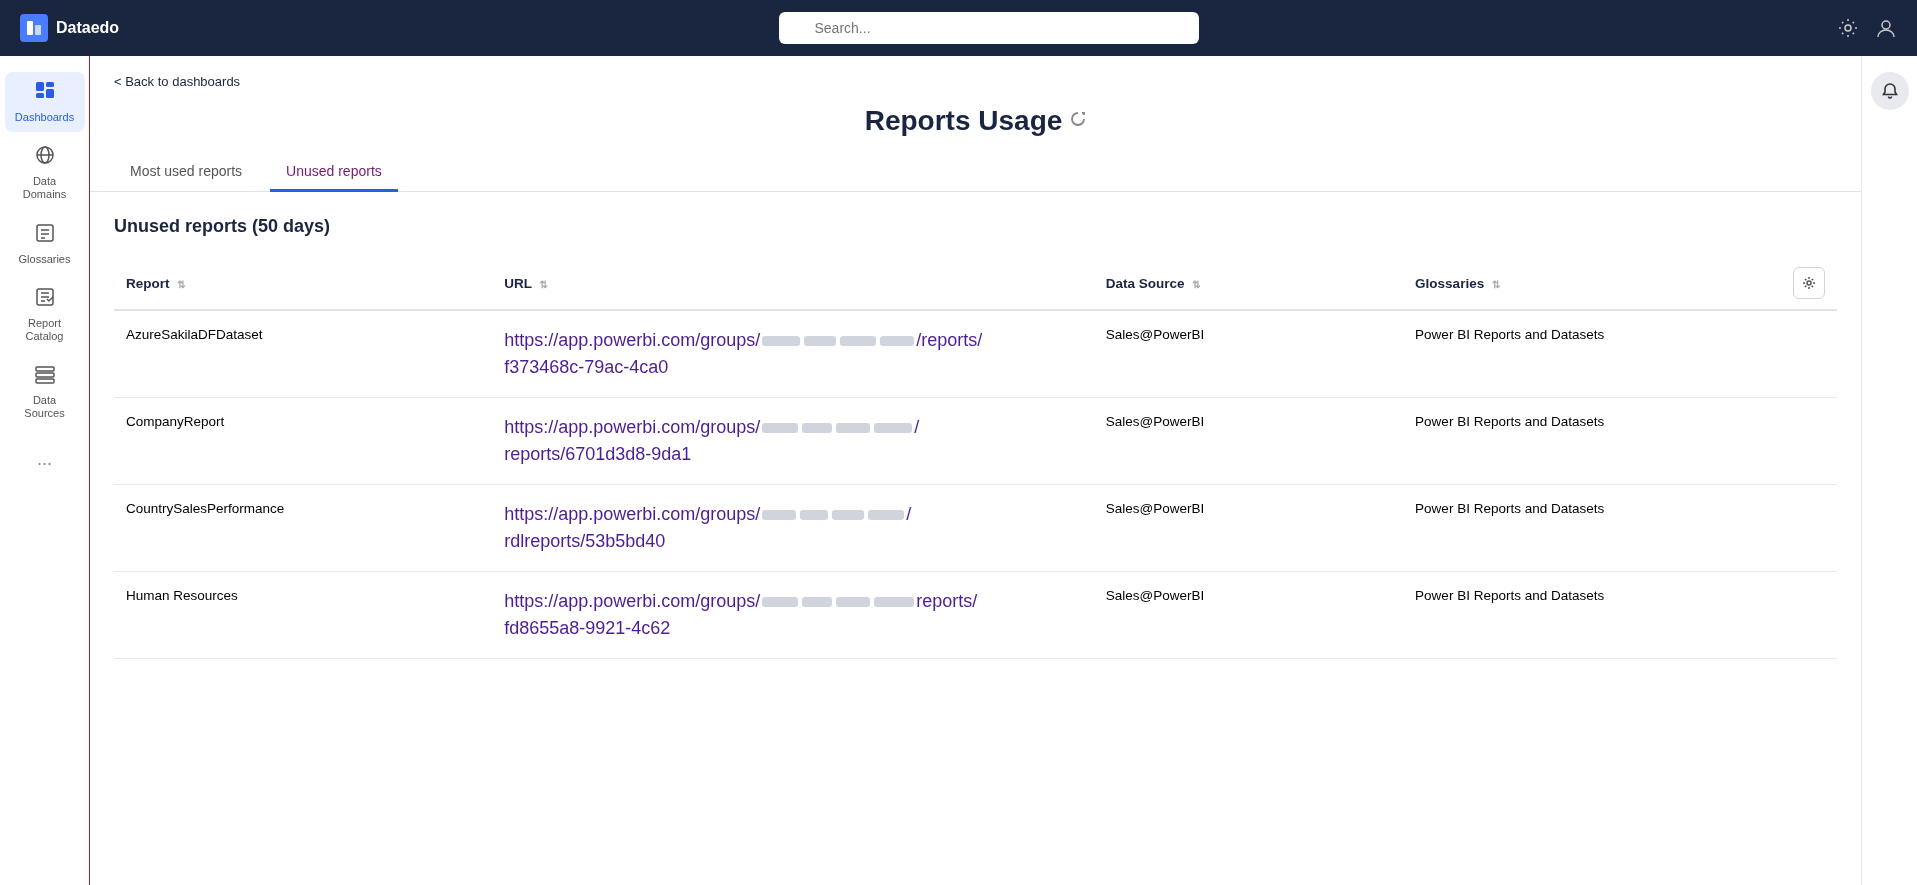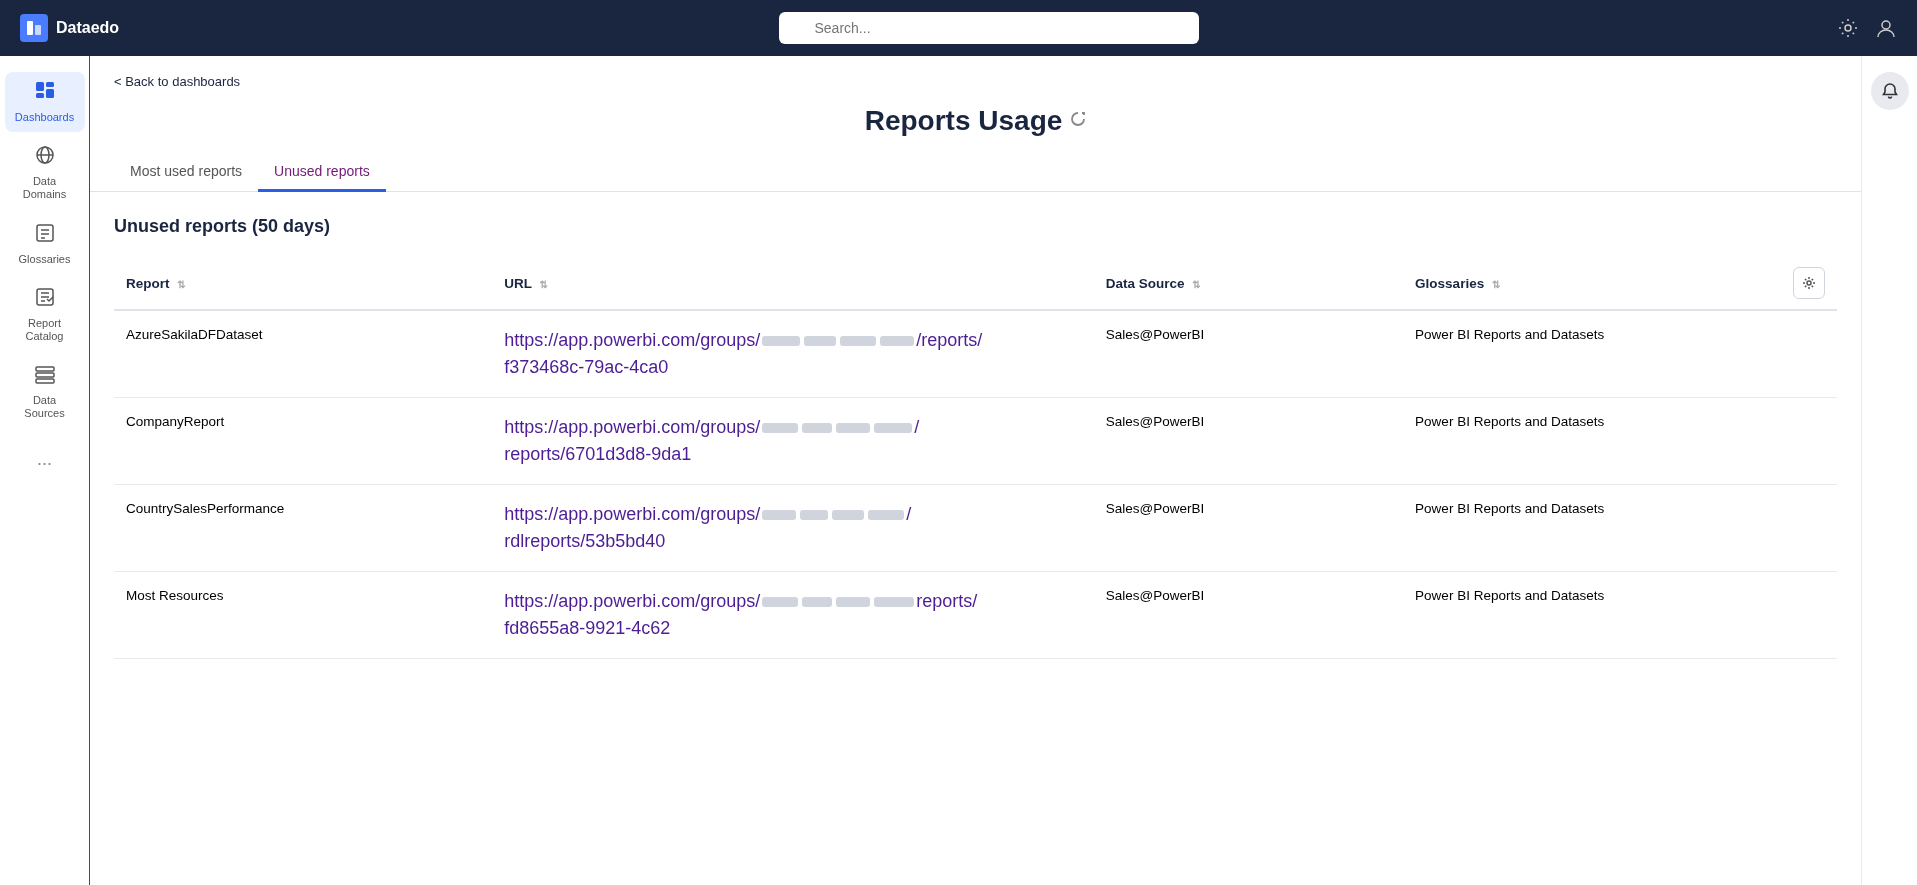--- a/index.html
+++ b/index.html
@@ -156,21 +156,21 @@
     }
     .refresh-icon {
       color: #888;
       cursor: pointer;
       font-size: 16px;
     }
 
     
     .tabs {
       display: flex;
-      gap: 0;
+      gap: 12px;
       border-bottom: 1px solid #e0e3ea;
       padding: 0 24px;
     }
     .tab {
       padding: 10px 16px;
       font-size: 14px;
       color: #555;
       cursor: pointer;
       border-bottom: 3px solid transparent;
       margin-bottom: -1px;
@@ -473,21 +473,21 @@
               <td class="col-report">CountrySalesPerformance</td>
               <td class="col-url url-cell">
                 <span>https://app.powerbi.com/groups/</span><span class="url-redacted" style="width:34px"></span><span class="url-redacted" style="width:28px"></span><span class="url-redacted" style="width:32px"></span><span class="url-redacted" style="width:36px"></span>/<br>rdlreports/53b5bd40
               </td>
               <td class="col-datasource">Sales@PowerBI</td>
               <td class="col-connector">Power BI Reports and Datasets</td>
               <td class="col-settings"></td>
             </tr>
 
             <tr>
-              <td class="col-report">Most Resources</td>
+              <td class="col-report">Human Resources</td>
               <td class="col-url url-cell">
                 <span>https://app.powerbi.com/groups/</span><span class="url-redacted" style="width:36px"></span><span class="url-redacted" style="width:30px"></span><span class="url-redacted" style="width:34px"></span><span class="url-redacted" style="width:40px"></span>reports/<br>fd8655a8-9921-4c62
               </td>
               <td class="col-datasource">Sales@PowerBI</td>
               <td class="col-connector">Power BI Reports and Datasets</td>
               <td class="col-settings"></td>
             </tr>
 
 
           </tbody>

